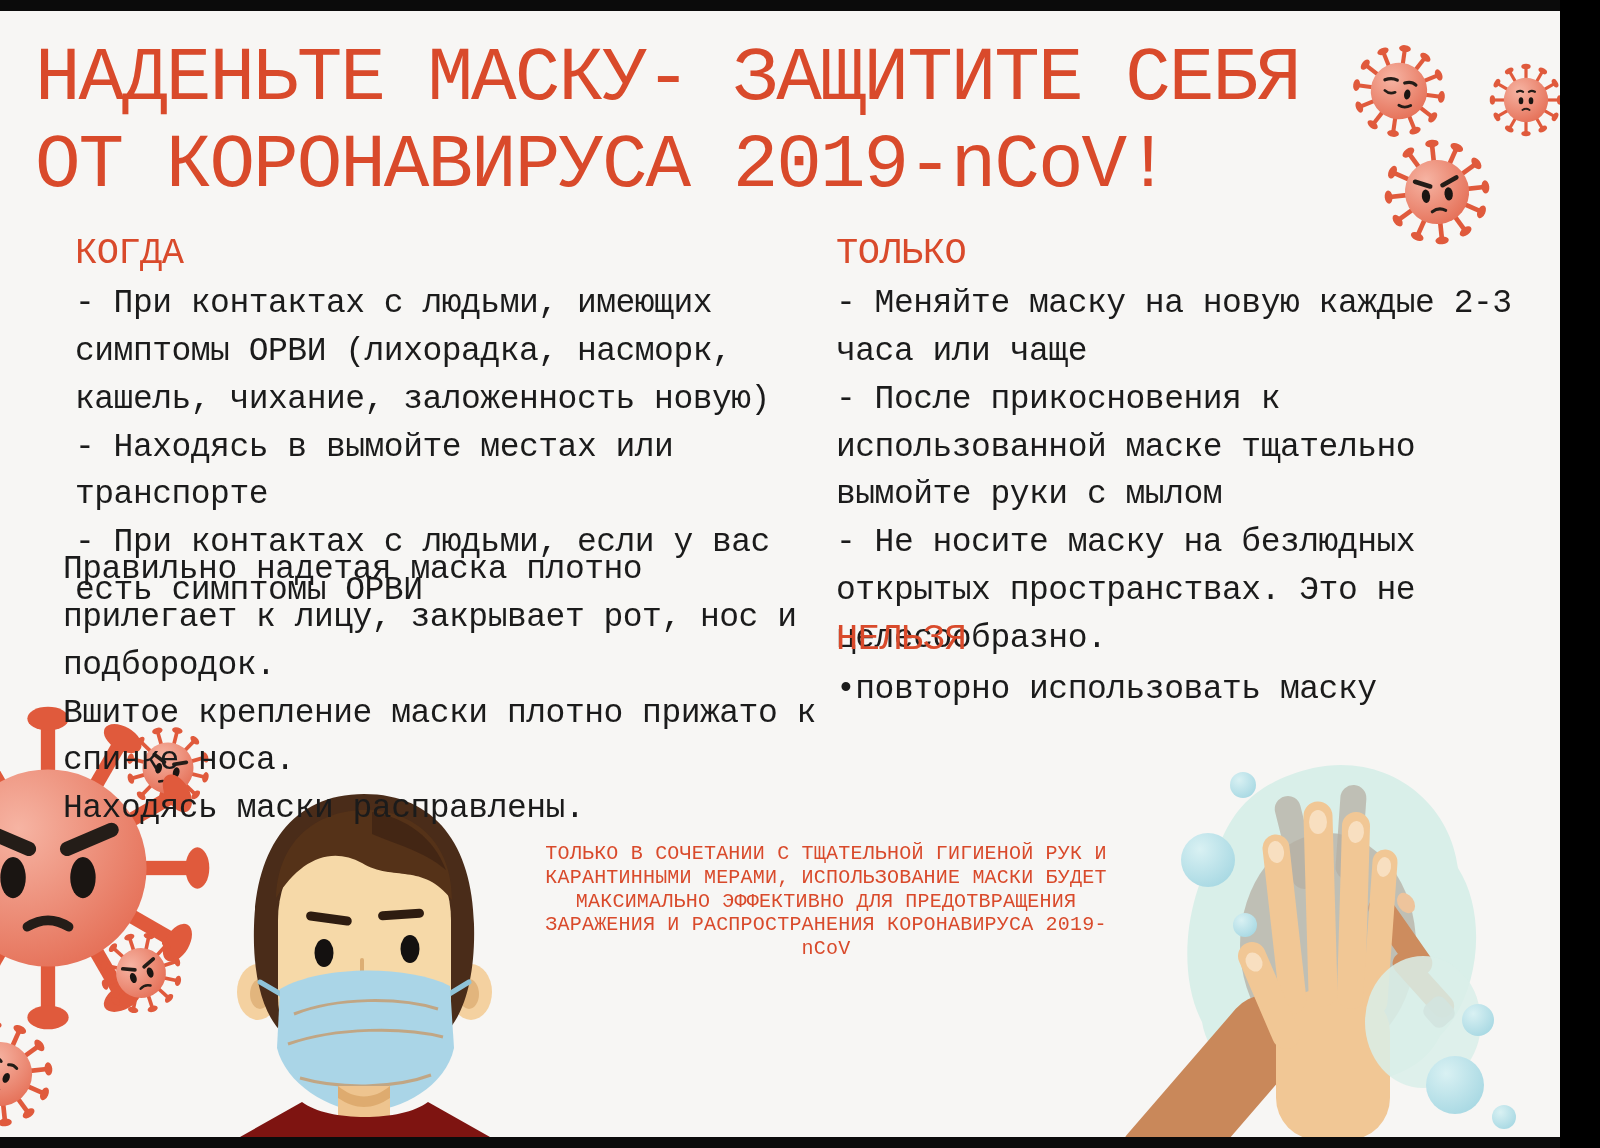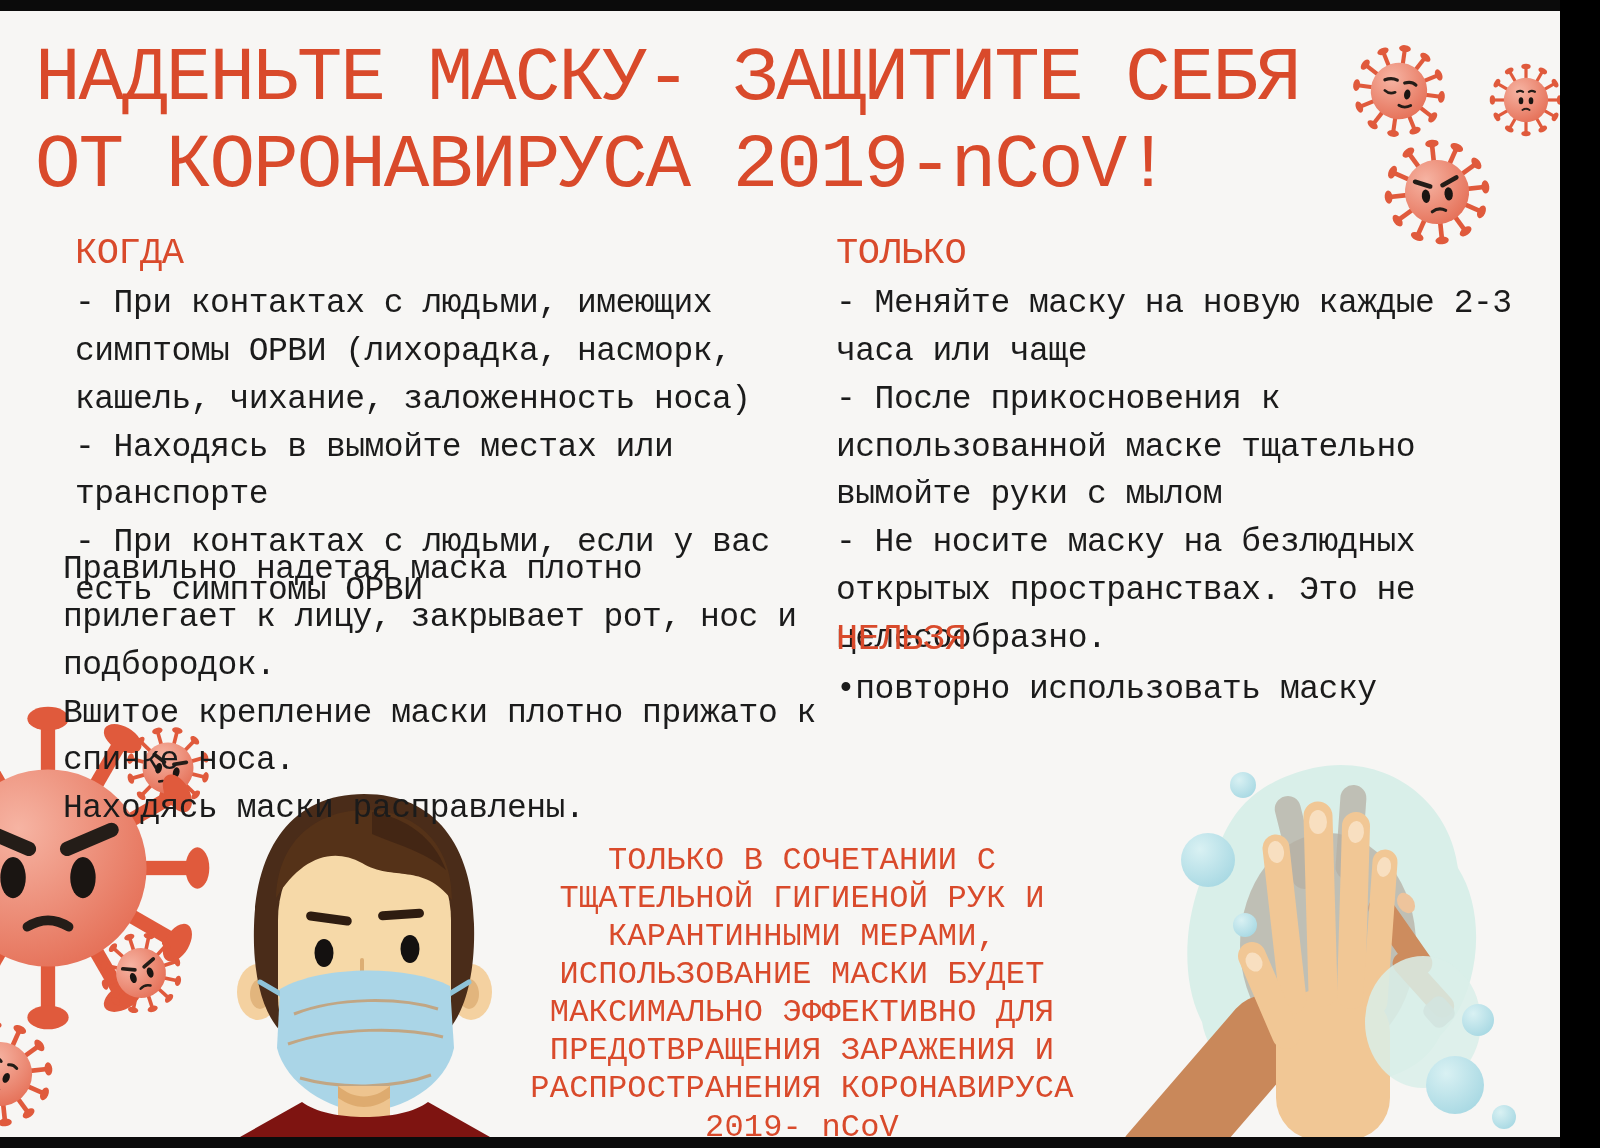--- a/index.html
+++ b/index.html
@@ -34,22 +34,22 @@
   .bodytext{
     margin:6px 0 0 0;font-size:33px;line-height:1.45;letter-spacing:-.5px;
     color:var(--text);
   }
   .bodytext.flow{margin:0;}
   .col-left{position:absolute;left:35px;top:232px;width:758px;z-index:10;margin-left:40px;}
   .fit-note{position:absolute;left:35px;top:546px;width:758px;z-index:10;margin-left:28px;}
   .col-right{position:absolute;left:836px;top:232px;width:700px;z-index:10;}
   .forbidden{position:absolute;left:836px;top:618px;width:700px;z-index:10;}
   .hygiene{
-    position:absolute;left:504px;top:842px;width:596px;z-index:10;
-    font-size:32px;line-height:1.19;letter-spacing:.2px;text-align:center;
+    position:absolute;left:528px;top:842px;width:596px;z-index:10;
+    font-size:20px;line-height:1.19;letter-spacing:.2px;text-align:center;
     color:var(--accent);
   }
   .illus{position:absolute;z-index:5;}
   .defs{position:absolute;width:0;height:0;}
 </style>
 </head>
 <body>
 
 <div class="poster">
 
@@ -143,21 +143,21 @@
     </defs>
   </svg>
 
   <div class="bar top"></div>
   <div class="bar bottom"></div>
 
   <h1 class="title">НАДЕНЬТЕ МАСКУ- ЗАЩИТИТЕ СЕБЯ ОТ КОРОНАВИРУСА 2019-nCoV!</h1>
 
   <section class="col-left">
     <h2 class="heading">КОГДА</h2>
-    <p class="bodytext">- При контактах с людьми, имеющих симптомы ОРВИ (лихорадка, насморк, кашель, чихание, заложенность носа)</p>
+    <p class="bodytext">- При контактах с людьми, имеющих симптомы ОРВИ (лихорадка, насморк, кашель, чихание, заложенность новую)</p>
     <p class="bodytext flow">- Находясь в вымойте местах или транспорте</p>
     <p class="bodytext flow">- При контактах с людьми, если у вас есть симптомы ОРВИ</p>
   </section>
 
   <section class="fit-note">
     <p class="bodytext flow">Правильно надетая маска плотно прилегает к лицу, закрывает рот, нос и подбородок.</p>
     <p class="bodytext flow">Вшитое крепление маски плотно прижато к спинке носа.</p>
     <p class="bodytext flow">Находясь маски расправлены.</p>
   </section>
 

